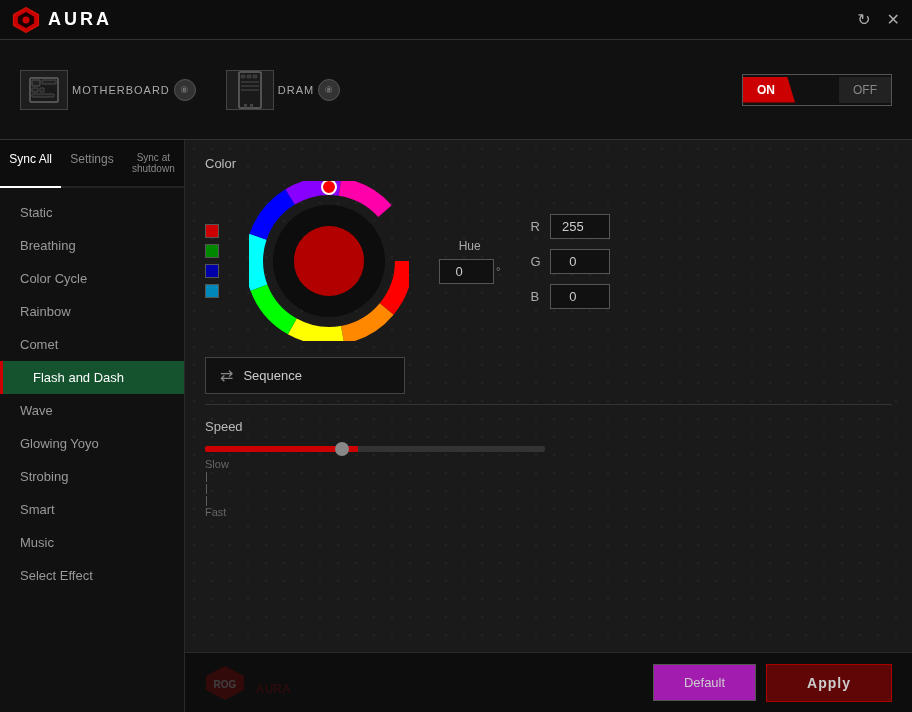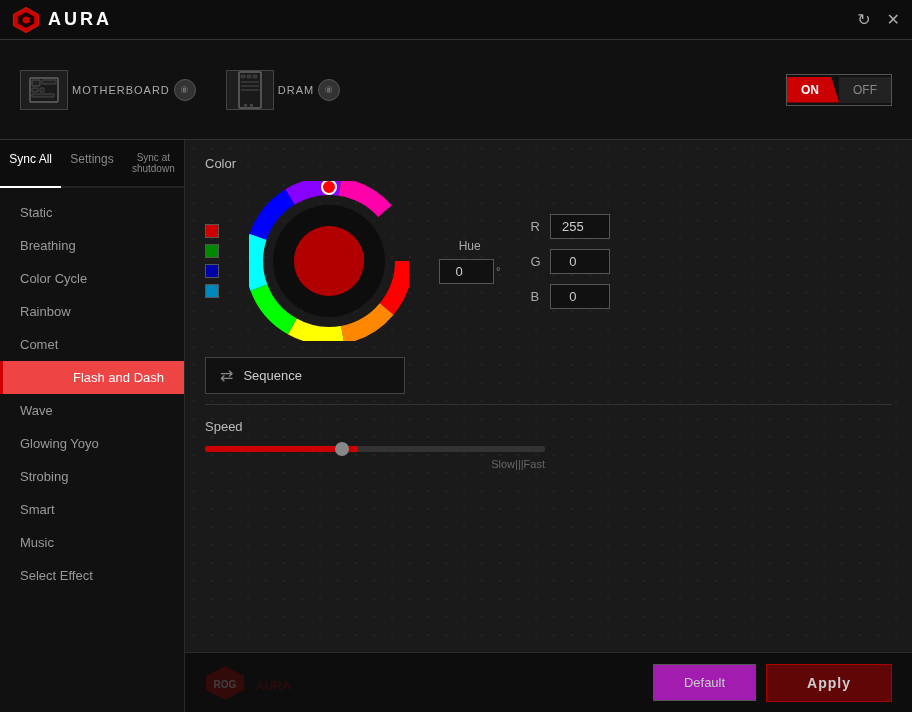--- a/index.html
+++ b/index.html
@@ -113,20 +113,21 @@
       clip-path: polygon(0 0, 85% 0, 100% 100%, 0 100%);
       padding-right: 20px;
     }
     .toggle-off {
       background: #222;
       color: #888;
       padding: 6px 14px;
       font-size: 12px;
       border: none;
       cursor: pointer;
+      margin-left: 44px;
     }
 
     
     #main {
       display: flex;
       height: calc(712px - 140px);
     }
 
     
     #sidebar {
@@ -159,25 +160,24 @@
       padding: 8px 0;
     }
     .sidebar-item {
       padding: 9px 20px;
       font-size: 13px;
       color: #999;
       cursor: pointer;
       text-align: left;
     }
     .sidebar-item.active {
-      background: #ef4444;
+      background: #14532d;
       color: #fff;
       border-left: 3px solid #cc0000;
       padding-left: 30px;
-      text-align: right;
     }
 
     
     #content {
       flex: 1;
       background: #1a1a1a;
       padding: 16px 20px;
       overflow-y: auto;
       position: relative;
     }
@@ -324,25 +324,26 @@
       position: relative;
       z-index: 1;
     }
     .speed-label {
       font-size: 13px;
       color: #bbb;
       margin-bottom: 12px;
     }
     .speed-ticks {
       display: flex;
-      justify-content: flex-end;
+      justify-content: center;
       width: 340px;
       font-size: 11px;
       color: #666;
       margin-top: 2px;
+      flex-direction: column;
     }
 
     
     #bottombar {
       position: absolute;
       bottom: 0;
       left: 185px;
       right: 0;
       height: 60px;
       background: #0d0d0d;
@@ -350,21 +351,21 @@
       display: flex;
       align-items: center;
       justify-content: flex-end;
       padding: 0 20px;
       gap: 10px;
       z-index: 10;
     }
 
     .rog-watermark {
       display: flex;
-      align-items: center;
+      align-items: flex-end;
       gap: 6px;
       margin-right: auto;
     }
 
     .btn-default {
       background: #a21caf;
       border: 1px solid #555;
       color: #ccc;
       padding: 10px 30px;
       font-size: 13px;

